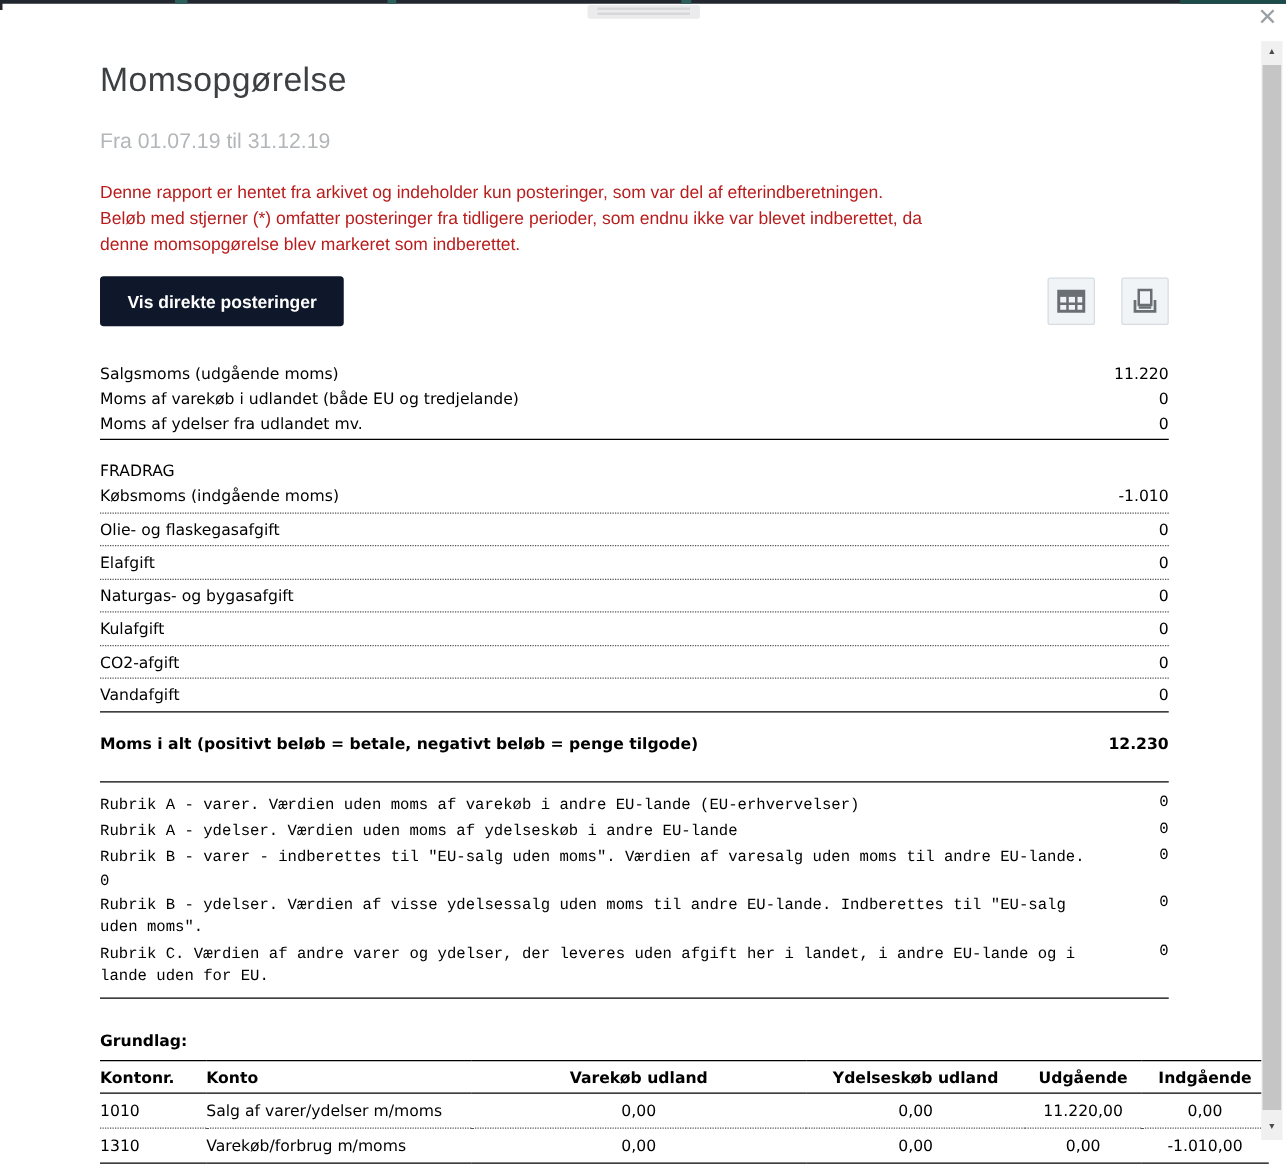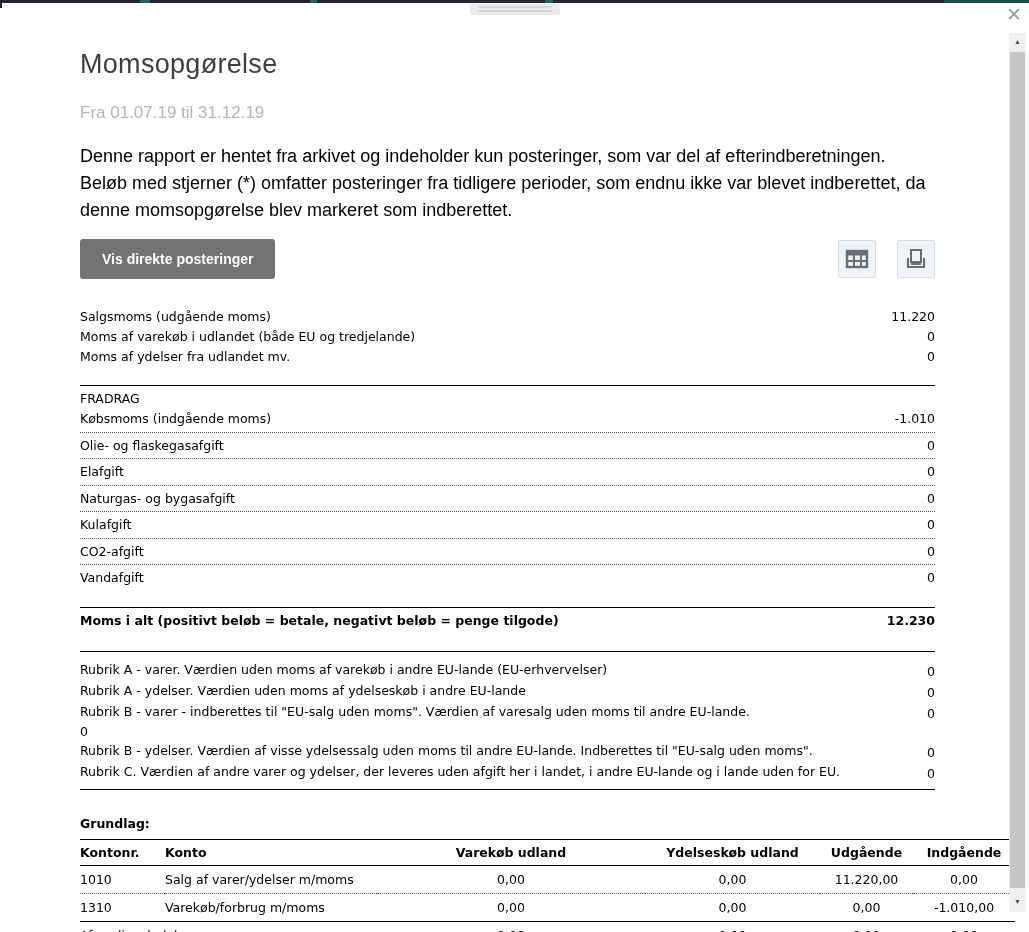--- a/index.html
+++ b/index.html
@@ -21,41 +21,41 @@
   .scroll-arrow { position:absolute; left:0; width:17px; height:17px; display:flex;
                   align-items:center; justify-content:center; font-size:7px; color:#4a4a4a; }
   .scroll-arrow.up { top:0; }
   .scroll-arrow.down { bottom:2px; }
   .scroll-thumb { position:absolute; left:1px; top:19px; width:15px; height:836px; background:#c5c5c5; }
 
   
   .content { padding:49px 94px 0 80px; }
   h1.title { font-size:27px; font-weight:400; color:#3d4043; letter-spacing:.3px; }
   .period { margin-top:23px; font-size:17px; color:#b3b6b8; }
-  .description { margin-top:20px; font-size:18px; line-height:1.5; color:#000000; white-space:pre-line; }
+  .description { margin-top:20px; font-size:14px; line-height:1.5; color:#b91c1c; white-space:pre-line; }
 
   .toolbar { margin-top:15px; display:flex; align-items:center; justify-content:space-between; }
-  .primary-btn { background:#737373; color:#fff; border:none; border-radius:3px;
+  .primary-btn { background:#0f172a; color:#fff; border:none; border-radius:3px;
                  font-family:"Liberation Sans", sans-serif;
                  font-size:14px; font-weight:bold; padding:12px 22px; cursor:pointer; }
   .icon-btns { display:flex; gap:21px; }
   .icon-btn { width:38px; height:38px; background:#f0f4f6; border:1px solid #d6dce0; border-radius:2px;
               display:flex; align-items:center; justify-content:center; cursor:pointer; }
 
   
   .report { margin-top:27px; font-family:"DejaVu Sans", sans-serif; font-size:12.5px; color:#000; }
   .vat-row { display:flex; justify-content:space-between; align-items:center; padding:2.5px 0;gap:48px; }
   .vat-row .lbl { padding-right:20px; }
-  .bt-solid { border-top:1px solid #000; margin-top:19px; padding-top:5px; }
+  .bt-solid { border-top:1px solid #000; margin-top:3px; padding-top:17px; }
   .bt-dot   { border-top:1px dotted #555; margin-top:3px; padding-top:5px; }
   .bold { font-weight:bold; }
 
   .section { margin-top:21px; border-top:1px solid #000; border-bottom:1px solid #000; padding:7px 0 6px 0; }
   .section-title { font-weight:bold; padding:2px 0 3px 0; }
-  .sup-row { display:flex; justify-content:space-between; align-items:flex-end; padding:1.5px 0; }
+  .sup-row { display:flex; justify-content:space-between; align-items:flex-start; padding:1.5px 0;font-family:Liberation Mono, monospace; }
   .sup-row .lbl { max-width:822px; line-height:1.45; padding-right:12px; }
 
   .basis { margin-top:26px; }
   .basis-title { font-weight:bold; padding-bottom:8px; }
   table.basis-table { width:100%; border-collapse:collapse; table-layout:fixed;
                       font-family:"DejaVu Sans", sans-serif; font-size:12.5px; color:#000; }
   .basis-table col.c0{width:85px;} .basis-table col.c1{width:212px;} .basis-table col.c2{width:268px;}
   .basis-table col.c3{width:175px;} .basis-table col.c4{width:93px;} .basis-table col.c5{width:102px;}
   .basis-table th { font-weight:bold; border-top:1px solid #000; border-bottom:1px solid #000; padding:5px 0; }
   .basis-table th.al, .basis-table td.al { text-align:left; }

